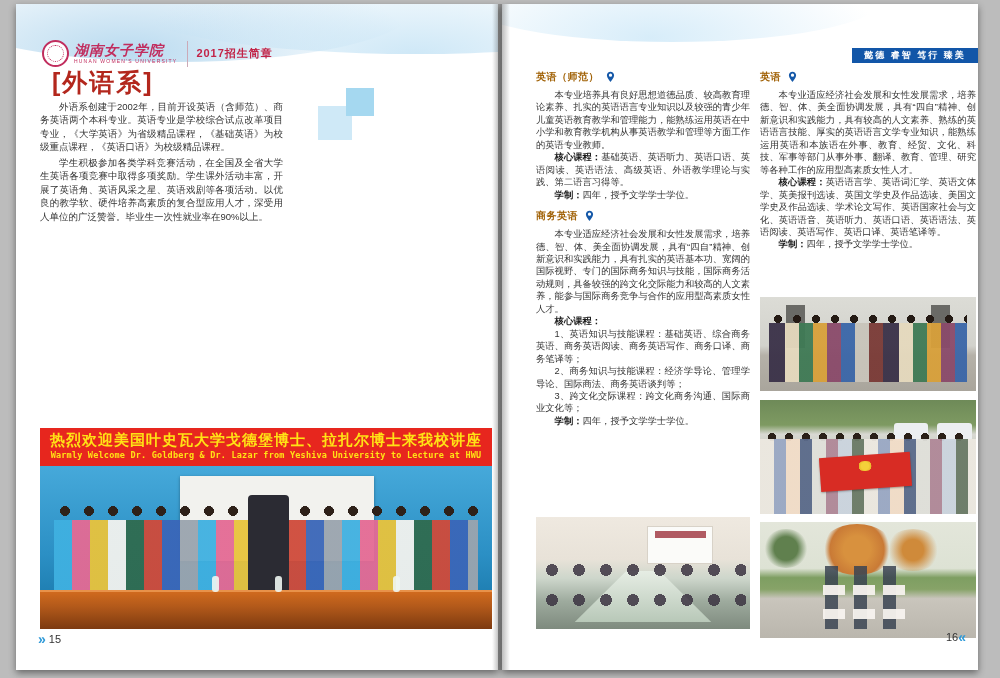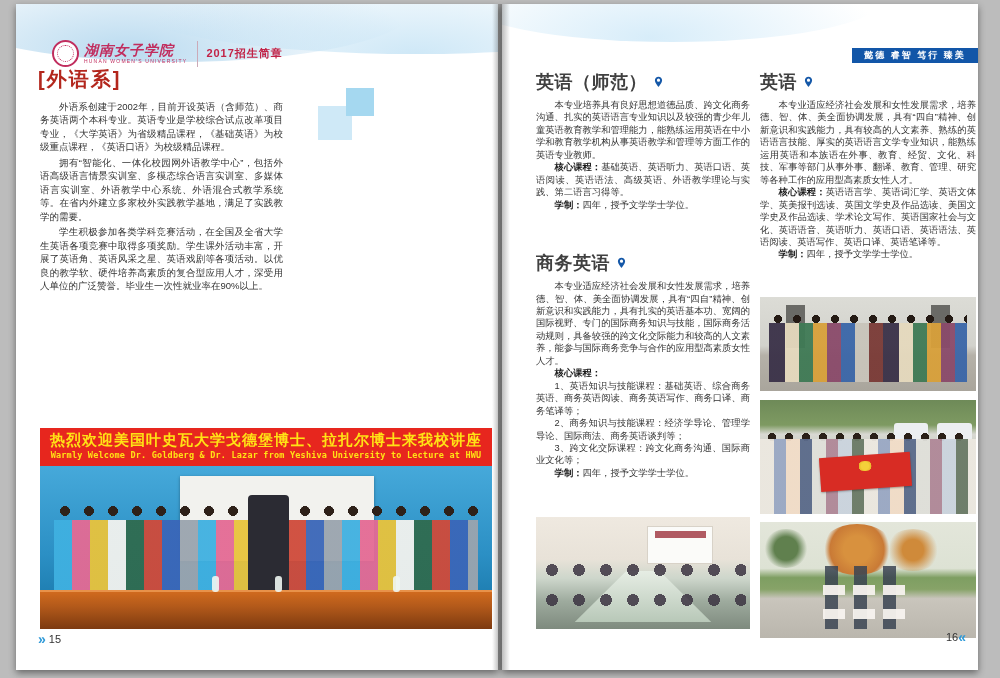--- a/index.html
+++ b/index.html
@@ -12,31 +12,31 @@
           background:linear-gradient(90deg,rgba(0,0,0,0) 0%,rgba(60,60,60,.38) 50%,rgba(0,0,0,0) 100%);}
   
   .wave{position:absolute;pointer-events:none;}
   .w1{left:-80px;top:-52px;width:480px;height:110px;border-radius:50%;
       background:radial-gradient(ellipse at 40% 90%,rgba(150,200,232,.65),rgba(150,200,232,0) 70%);}
   .w2{left:120px;top:-40px;width:560px;height:90px;border-radius:50%;
       background:radial-gradient(ellipse at 50% 100%,rgba(190,224,244,.75),rgba(190,224,244,0) 72%);}
   .w3{left:-40px;top:-46px;width:420px;height:84px;border-radius:50%;
       background:radial-gradient(ellipse at 45% 95%,rgba(205,232,248,.8),rgba(205,232,248,0) 70%);}
   
-  .brand{position:absolute;left:36px;top:36px;display:flex;align-items:center;z-index:3;}
+  .brand{position:absolute;left:26px;top:36px;display:flex;align-items:center;z-index:3;}
   .crest{width:23px;height:23px;border-radius:50%;border:2px solid #c12d5e;position:relative;background:#fff;}
   .crest:before{content:"";position:absolute;inset:3px;border-radius:50%;border:1px dotted #c12d5e;}
   .brand-text{margin-left:5px;}
   .brand-zh{font-family:"Liberation Serif","DejaVu Serif",serif;font-style:italic;font-weight:bold;
             font-size:14px;color:#c12d5e;line-height:14px;letter-spacing:1px;}
   .brand-en{font-size:5px;color:#c12d5e;letter-spacing:1.2px;line-height:6px;}
   .brand-divider{width:1px;height:26px;background:#cbaab8;margin:0 8px 0 10px;}
   .brand-brochure{font-size:11px;font-weight:bold;color:#c22347;letter-spacing:1px;}
   
-  .dept-title{position:absolute;left:22px;top:62px;margin:0;font-size:20px;font-weight:bold;
+  .dept-title{position:absolute;left:36px;top:62px;margin:0;font-size:25px;font-weight:bold;
               color:#b3271d;letter-spacing:2px;z-index:3;}
   .deco-sq{position:absolute;z-index:2;}
   .sq1{left:302px;top:102px;width:34px;height:34px;background:#cfe9f7;}
   .sq2{left:330px;top:84px;width:28px;height:28px;background:#a5d8f0;}
   .body-col{position:absolute;left:24px;top:96px;width:243px;z-index:3;}
   .body-col p{margin:0 0 2px 0;font-size:9.5px;line-height:1.42;color:#333;
               text-align:justify;text-indent:2em;}
   .banner{position:absolute;left:24px;top:424px;width:452px;height:38px;background:#e7261e;
           text-align:center;z-index:3;}
   .banner-zh{font-size:15px;font-weight:bold;color:#ffe215;letter-spacing:1px;margin-top:3px;}
@@ -112,26 +112,26 @@
       background-size:100% 26%;background-position:0 8%,0 92%;background-repeat:no-repeat;opacity:.95;
       -webkit-mask:repeating-linear-gradient(90deg,#000 0 22px,rgba(0,0,0,0) 22px 30px);
       mask:repeating-linear-gradient(90deg,#000 0 22px,rgba(0,0,0,0) 22px 30px);}
   
   .motto-bar{position:absolute;right:0;top:44px;width:126px;height:15px;background:#1256a8;
              color:#fff;font-size:9px;font-weight:bold;letter-spacing:2px;line-height:15px;
              text-align:center;z-index:3;}
   .col{position:absolute;top:66px;z-index:3;}
   .col1{left:34px;width:214px;}
   .col2{left:258px;width:216px;}
-  .major-h{display:flex;align-items:center;gap:7px;margin:0 0 5px 0;font-size:18px;
-           font-weight:bold;color:#404040;letter-spacing:.5px;}
+  .major-h{display:flex;align-items:center;gap:7px;margin:0 0 5px 0;font-size:10px;
+           font-weight:bold;color:#a16207;letter-spacing:.5px;}
   .pin{flex:0 0 auto;}
   .col p{margin:0;font-size:9.3px;line-height:1.34;color:#333;text-align:justify;text-indent:2em;}
   .col p b{color:#1a1a1a;}
-  .sec2{margin-top:40px;font-family:Liberation Serif, serif;}
+  .sec2{margin-top:8px;font-family:Liberation Serif, serif;}
 </style>
 </head>
 <body>
 
 <div class="page page-left">
   <div class="wave w1"></div>
   <div class="wave w2"></div>
 
   <div class="brand">
     <div class="crest"></div>
@@ -142,21 +142,20 @@
     <div class="brand-divider"></div>
     <div class="brand-brochure">2017招生简章</div>
   </div>
 
   <h1 class="dept-title">[外语系]</h1>
   <div class="deco-sq sq1"></div>
   <div class="deco-sq sq2"></div>
 
   <div class="body-col">
     <p>外语系创建于2002年，目前开设英语（含师范）、商务英语两个本科专业。英语专业是学校综合试点改革项目专业，《大学英语》为省级精品课程，《基础英语》为校级重点课程，《英语口语》为校级精品课程。</p>
-    <p>拥有“智能化、一体化校园网外语教学中心”，包括外语高级语言情景实训室、多模态综合语言实训室、多媒体语言实训室、外语教学中心系统、外语混合式教学系统等。在省内外建立多家校外实践教学基地，满足了实践教学的需要。</p>
     <p>学生积极参加各类学科竞赛活动，在全国及全省大学生英语各项竞赛中取得多项奖励。学生课外活动丰富，开展了英语角、英语风采之星、英语戏剧等各项活动。以优良的教学软、硬件培养高素质的复合型应用人才，深受用人单位的广泛赞誉。毕业生一次性就业率在90%以上。</p>
   </div>
 
   <div class="banner">
     <div class="banner-zh">热烈欢迎美国叶史瓦大学戈德堡博士、拉扎尔博士来我校讲座</div>
     <div class="banner-en">Warmly Welcome Dr. Goldberg &amp; Dr. Lazar from Yeshiva University to Lecture at HWU</div>
   </div>
 
   <div class="photo photo-main">
     <div class="screen"></div>
@@ -179,21 +178,21 @@
   <div class="wave w3"></div>
   <div class="motto-bar">懿德 睿智 笃行 臻美</div>
 
   <div class="col col1">
     <h2 class="major-h">
       <span>英语（师范）</span>
       <svg class="pin" width="9" height="12" viewBox="0 0 9 12">
         <path d="M4.5 .7 C2.5 .7 .9 2.3 .9 4.3 c0 2.6 3.6 6.6 3.6 6.6 s3.6-4 3.6-6.6 C8.1 2.3 6.5 .7 4.5 .7 z M4.5 5.8 a1.6 1.6 0 1 1 0-3.2 a1.6 1.6 0 0 1 0 3.2 z" fill="#1558a8"></path>
       </svg>
     </h2>
-    <p>本专业培养具有良好思想道德品质、跨文化商务沟通、扎实的英语语言专业知识以及较强的青少年儿童英语教育教学和管理能力，能熟练运用英语在中小学和教育教学机构从事英语教学和管理等方面工作的英语专业教师。</p>
+    <p>本专业培养具有良好思想道德品质、较高教育理论素养、扎实的英语语言专业知识以及较强的青少年儿童英语教育教学和管理能力，能熟练运用英语在中小学和教育教学机构从事英语教学和管理等方面工作的英语专业教师。</p>
     <p><b>核心课程：</b><span>基础英语、英语听力、英语口语、英语阅读、英语语法、高级英语、外语教学理论与实践、第二语言习得等。</span></p>
     <p><b>学制：</b><span>四年，授予文学学士学位。</span></p>
 
     <h2 class="major-h sec2">
       <span>商务英语</span>
       <svg class="pin" width="9" height="12" viewBox="0 0 9 12">
         <path d="M4.5 .7 C2.5 .7 .9 2.3 .9 4.3 c0 2.6 3.6 6.6 3.6 6.6 s3.6-4 3.6-6.6 C8.1 2.3 6.5 .7 4.5 .7 z M4.5 5.8 a1.6 1.6 0 1 1 0-3.2 a1.6 1.6 0 0 1 0 3.2 z" fill="#1558a8"></path>
       </svg>
     </h2>
     <p>本专业适应经济社会发展和女性发展需求，培养德、智、体、美全面协调发展，具有“四自”精神、创新意识和实践能力，具有扎实的英语基本功、宽阔的国际视野、专门的国际商务知识与技能，国际商务活动规则，具备较强的跨文化交际能力和较高的人文素养，能参与国际商务竞争与合作的应用型高素质女性人才。</p>

